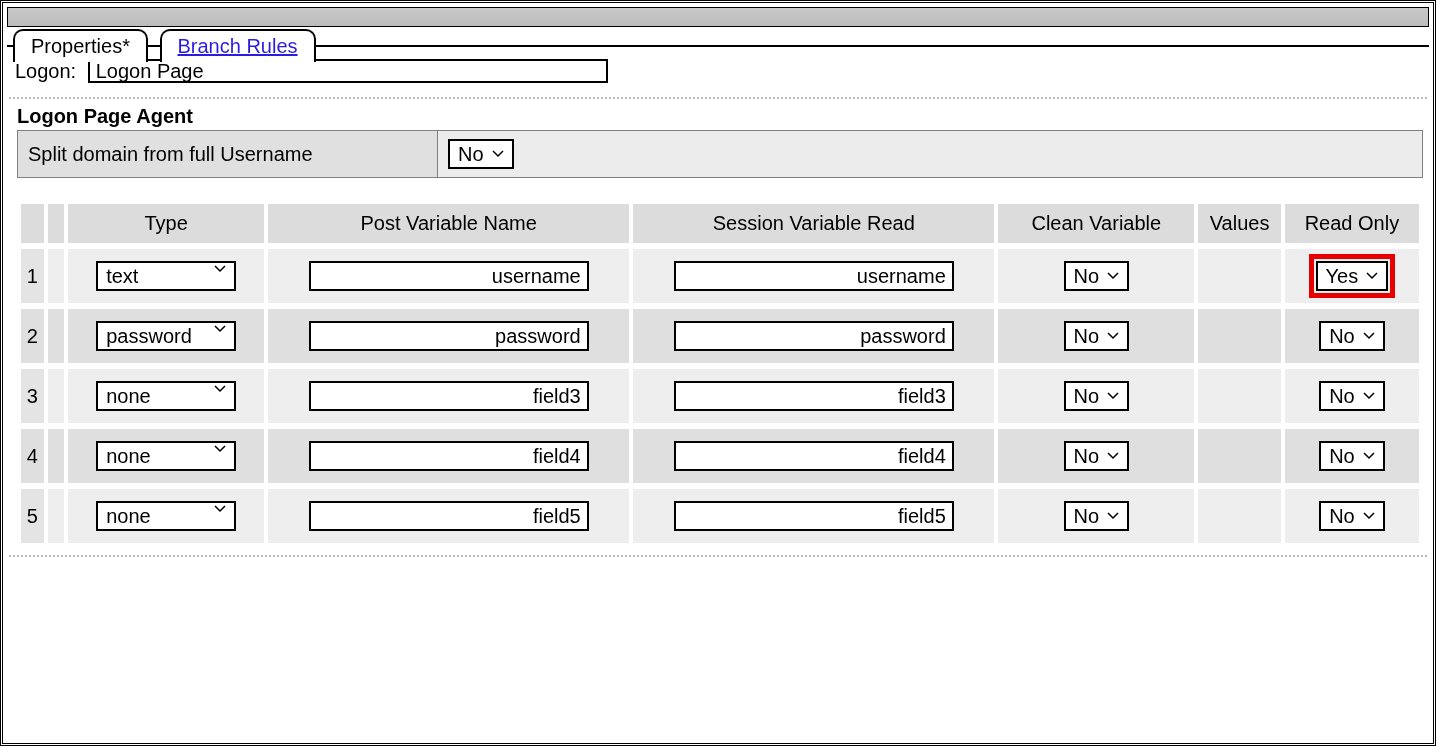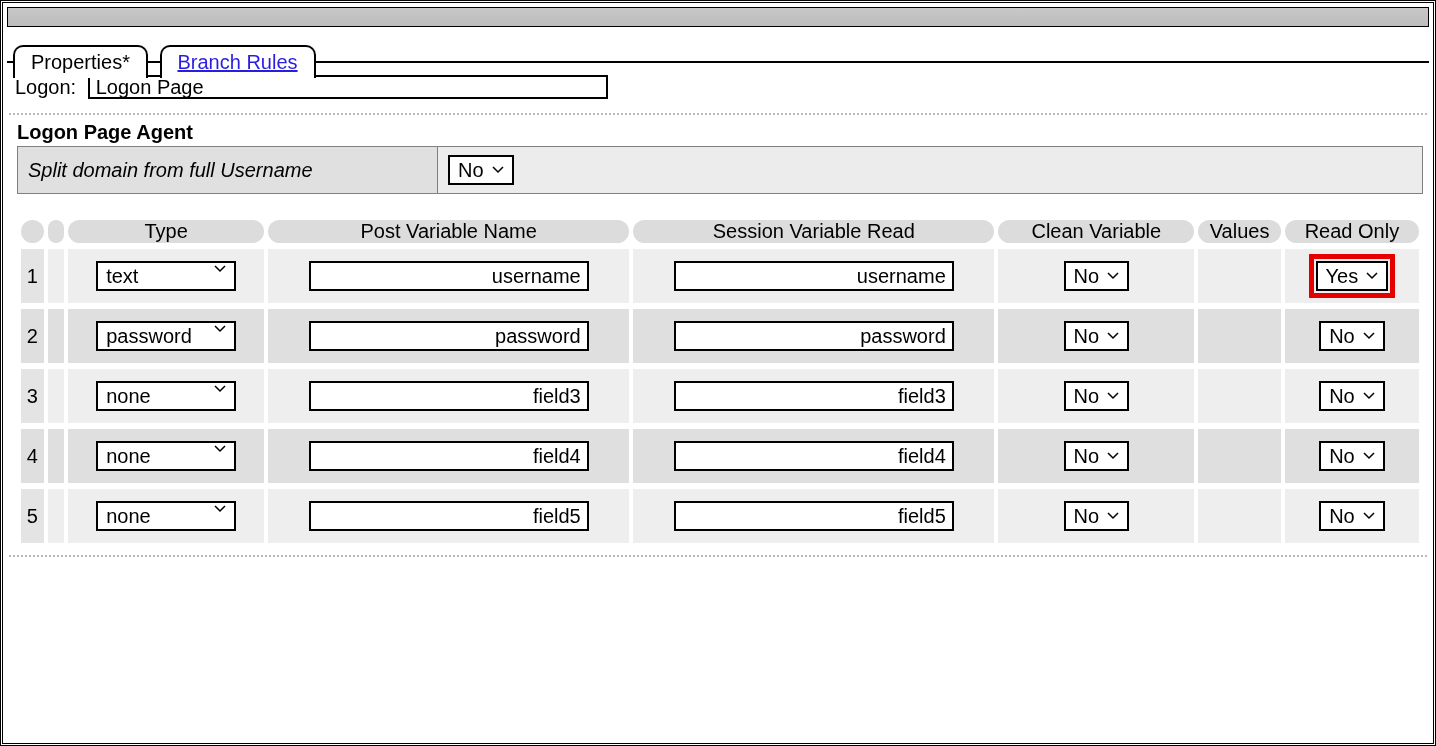--- a/index.html
+++ b/index.html
@@ -17,21 +17,21 @@
     height: 20px;
     background: linear-gradient(#c8c8c8, #bcbcbc);
     border: 1px solid #000;
     border-top-width: 1px;
     border-bottom-width: 1px;
   }
   .tabs-row {
     position: relative;
     height: 20px;
     border-bottom: 2px solid #000;
-    margin-top: 16px;
+    margin-top: 0;
   }
   .tab {
     display: inline-block;
     position: relative;
     padding: 4px 16px;
     border: 2px solid #000;
     border-bottom: none;
     border-top-left-radius: 10px;
     border-top-right-radius: 10px;
     background: #fff;
@@ -73,21 +73,21 @@
   .settings-table {
     width: calc(100% - 16px);
     margin: 0 10px;
     border-collapse: collapse;
   }
   .settings-table td {
     border: 1px solid #808080;
     padding: 8px 10px;
     background: #ececec;
   }
-  .settings-table td.label { width: 420px; background: #e0e0e0; font-style: italic; }
+  .settings-table td.label { width: 420px; background: #e0e0e0; }
   .select-wrap {
     display: inline-flex;
     align-items: center;
     border: 2px solid #000;
     background: #fff;
     padding: 2px 8px;
     height: 30px;
     cursor: pointer;
   }
   .select-wrap .chev { margin-left: 8px; }
@@ -98,23 +98,22 @@
   .chev svg { width: 12px; height: 8px; display: block; }
   .fields-table {
     width: calc(100% - 16px);
     margin: 20px 10px 6px 10px;
     border-collapse: separate;
     border-spacing: 4px 6px;
   }
   .fields-table th {
     font-weight: 400;
     background: #dcdcdc;
-    padding: 0 6px;
+    padding: 8px 6px;
     text-align: center;
-    border-radius: 15px;
   }
   .fields-table td {
     background: #eeeeee;
     padding: 12px 8px;
     text-align: center;
   }
   .fields-table tbody tr:nth-child(even) td { background: #dfdfdf; }
   .fields-table td.rownum {
     background: #e4e4e4;
     width: 18px;

